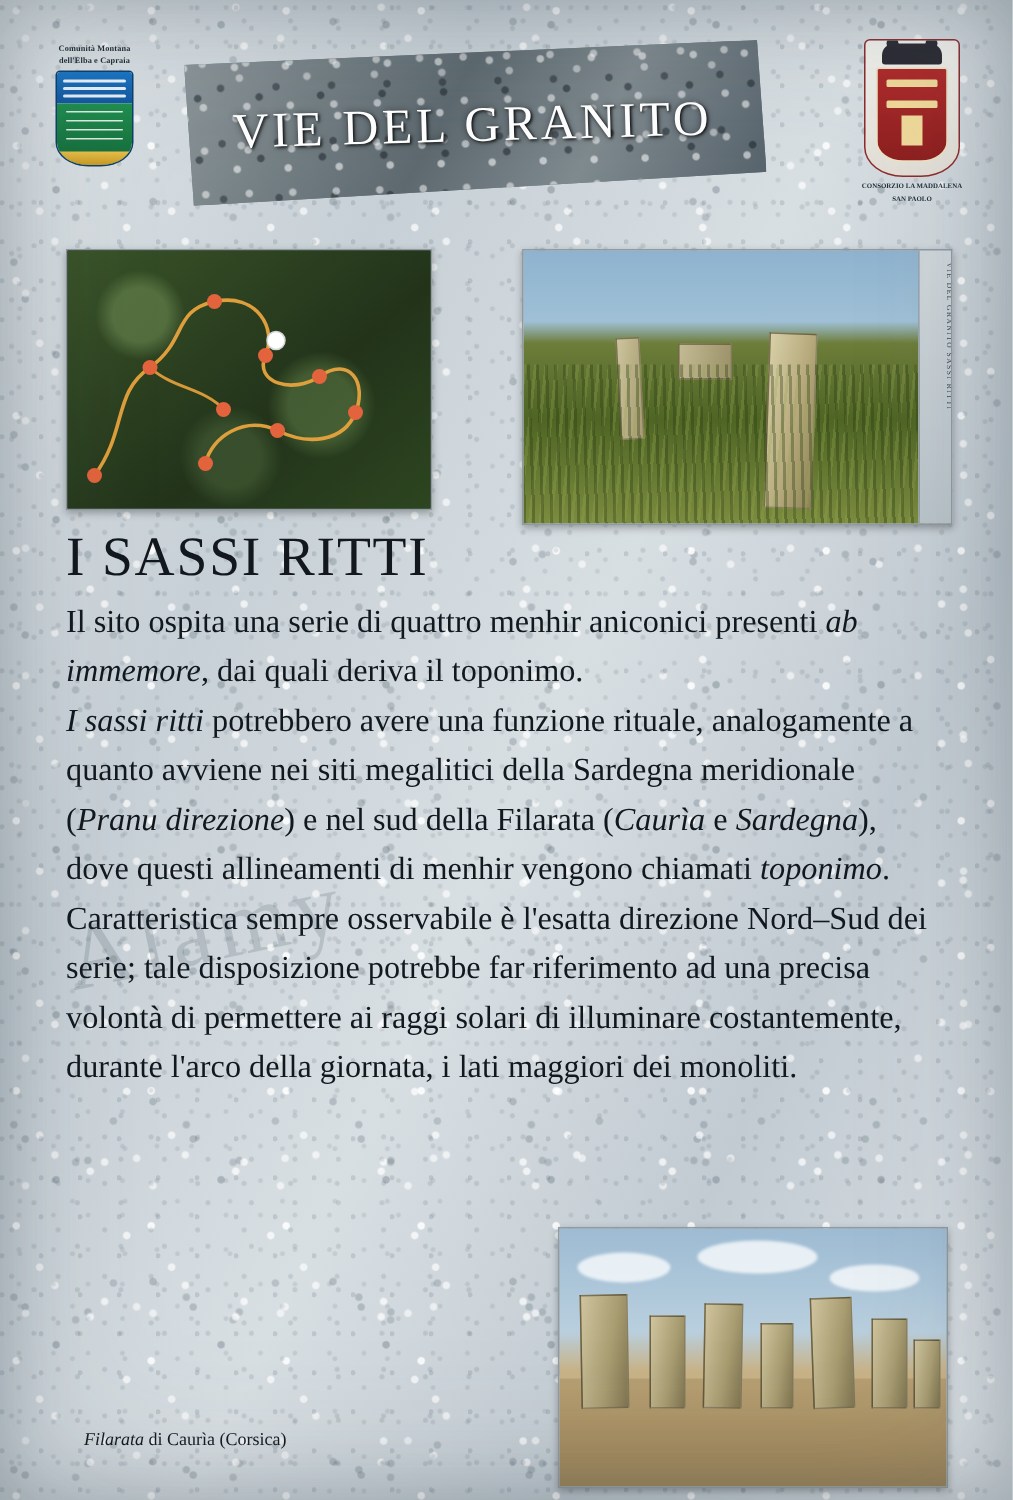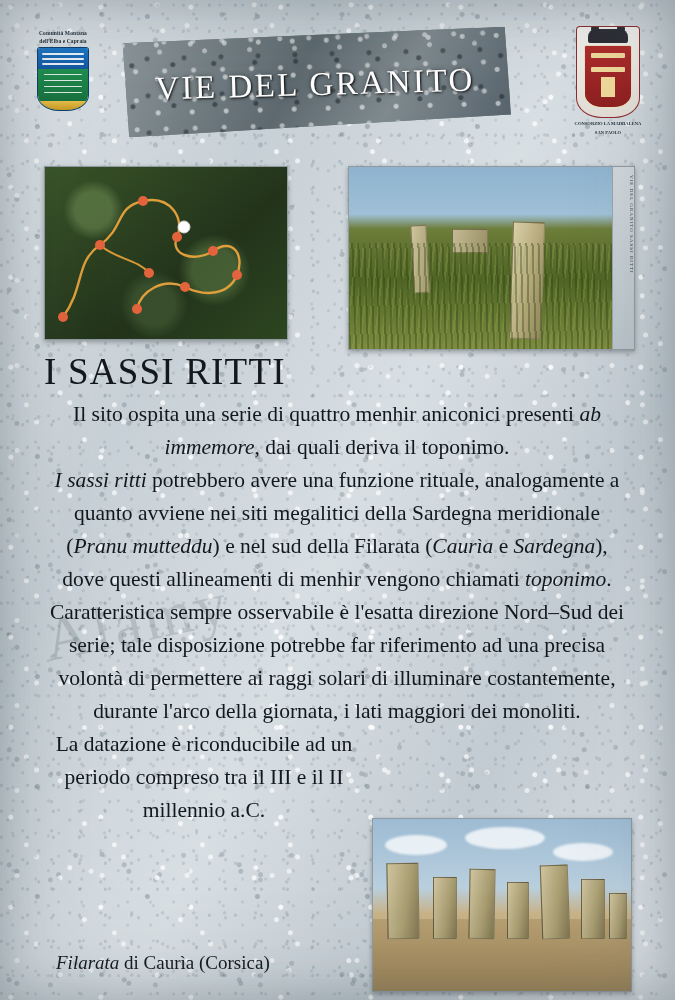--- a/index.html
+++ b/index.html
@@ -342,21 +342,21 @@
 
   
   .body-text {
     position: absolute;
     left: 44px;
     top: 398px;
     width: 586px;
     font-size: 21.5px;
     line-height: 33px;
     color: #11181e;
-    text-align: center;
+    text-align: left;
   }
   .body-text p {
     margin: 0;
   }
   .body-text em {
     font-style: italic;
   }
 
   
   .photo-filarata {
@@ -387,21 +387,21 @@
     background: rgba(255,255,255,.75);
     border-radius: 50%;
     filter: blur(1px);
   }
 
   
   .caption-bottom {
     position: absolute;
     left: 56px;
     top: 952px;
-    font-size: 19px;
+    font-size: 12px;
     color: #13191f;
   }
   .caption-bottom em { font-style: italic; }
 
   
   .watermark {
     position: absolute;
     left: 60px;
     top: 560px;
     width: 420px;
@@ -486,26 +486,23 @@
     <div class="photo-strip">VIE DEL GRANITO SASSI RITTI</div>
   </div>
 
   <div class="heading">I SASSI RITTI</div>
 
   <div class="body-text">
     <p>
       <span>Il sito ospita una serie di quattro menhir aniconici presenti </span><em>ab immemore</em><span>, dai quali deriva il toponimo.</span>
     </p>
     <p>
-      <em>I sassi ritti</em><span> potrebbero avere una funzione rituale, analogamente a quanto avviene nei siti megalitici della Sardegna meridionale (</span><em>Pranu mutteddu</em><span>) e nel sud della Filarata (</span><em>Caurìa</em><span> e </span><em>Sardegna</em><span>), dove questi allineamenti di menhir vengono chiamati </span><em>toponimo</em><span>.</span>
+      <em>I sassi ritti</em><span> potrebbero avere una funzione rituale, analogamente a quanto avviene nei siti megalitici della Sardegna meridionale (</span><em>Pranu direzione</em><span>) e nel sud della Filarata (</span><em>Caurìa</em><span> e </span><em>Sardegna</em><span>), dove questi allineamenti di menhir vengono chiamati </span><em>toponimo</em><span>.</span>
     </p>
     <p>Caratteristica sempre osservabile è l'esatta direzione Nord–Sud dei serie; tale disposizione potrebbe far riferimento ad una precisa volontà di permettere ai raggi solari di illuminare costantemente, durante l'arco della giornata, i lati maggiori dei monoliti.</p>
-    <p style="width:320px;">
-      <span>La datazione è riconducibile ad un periodo compreso tra il III e il II millennio a.C.</span>
-    </p>
   </div>
 
   <div class="watermark">Alamy</div>
 
   <div class="photo-filarata">
     <div class="cloud" style="left:12px; top:16px; width:62px; height:20px;"></div>
     <div class="cloud" style="left:92px; top:8px; width:80px; height:22px;"></div>
     <div class="cloud" style="left:180px; top:24px; width:60px; height:18px;"></div>
     <div class="filarata-ground"></div>
     <div class="fil-stone" style="left:14px; width:30px; height:74px; transform:rotate(-1deg);"></div>

